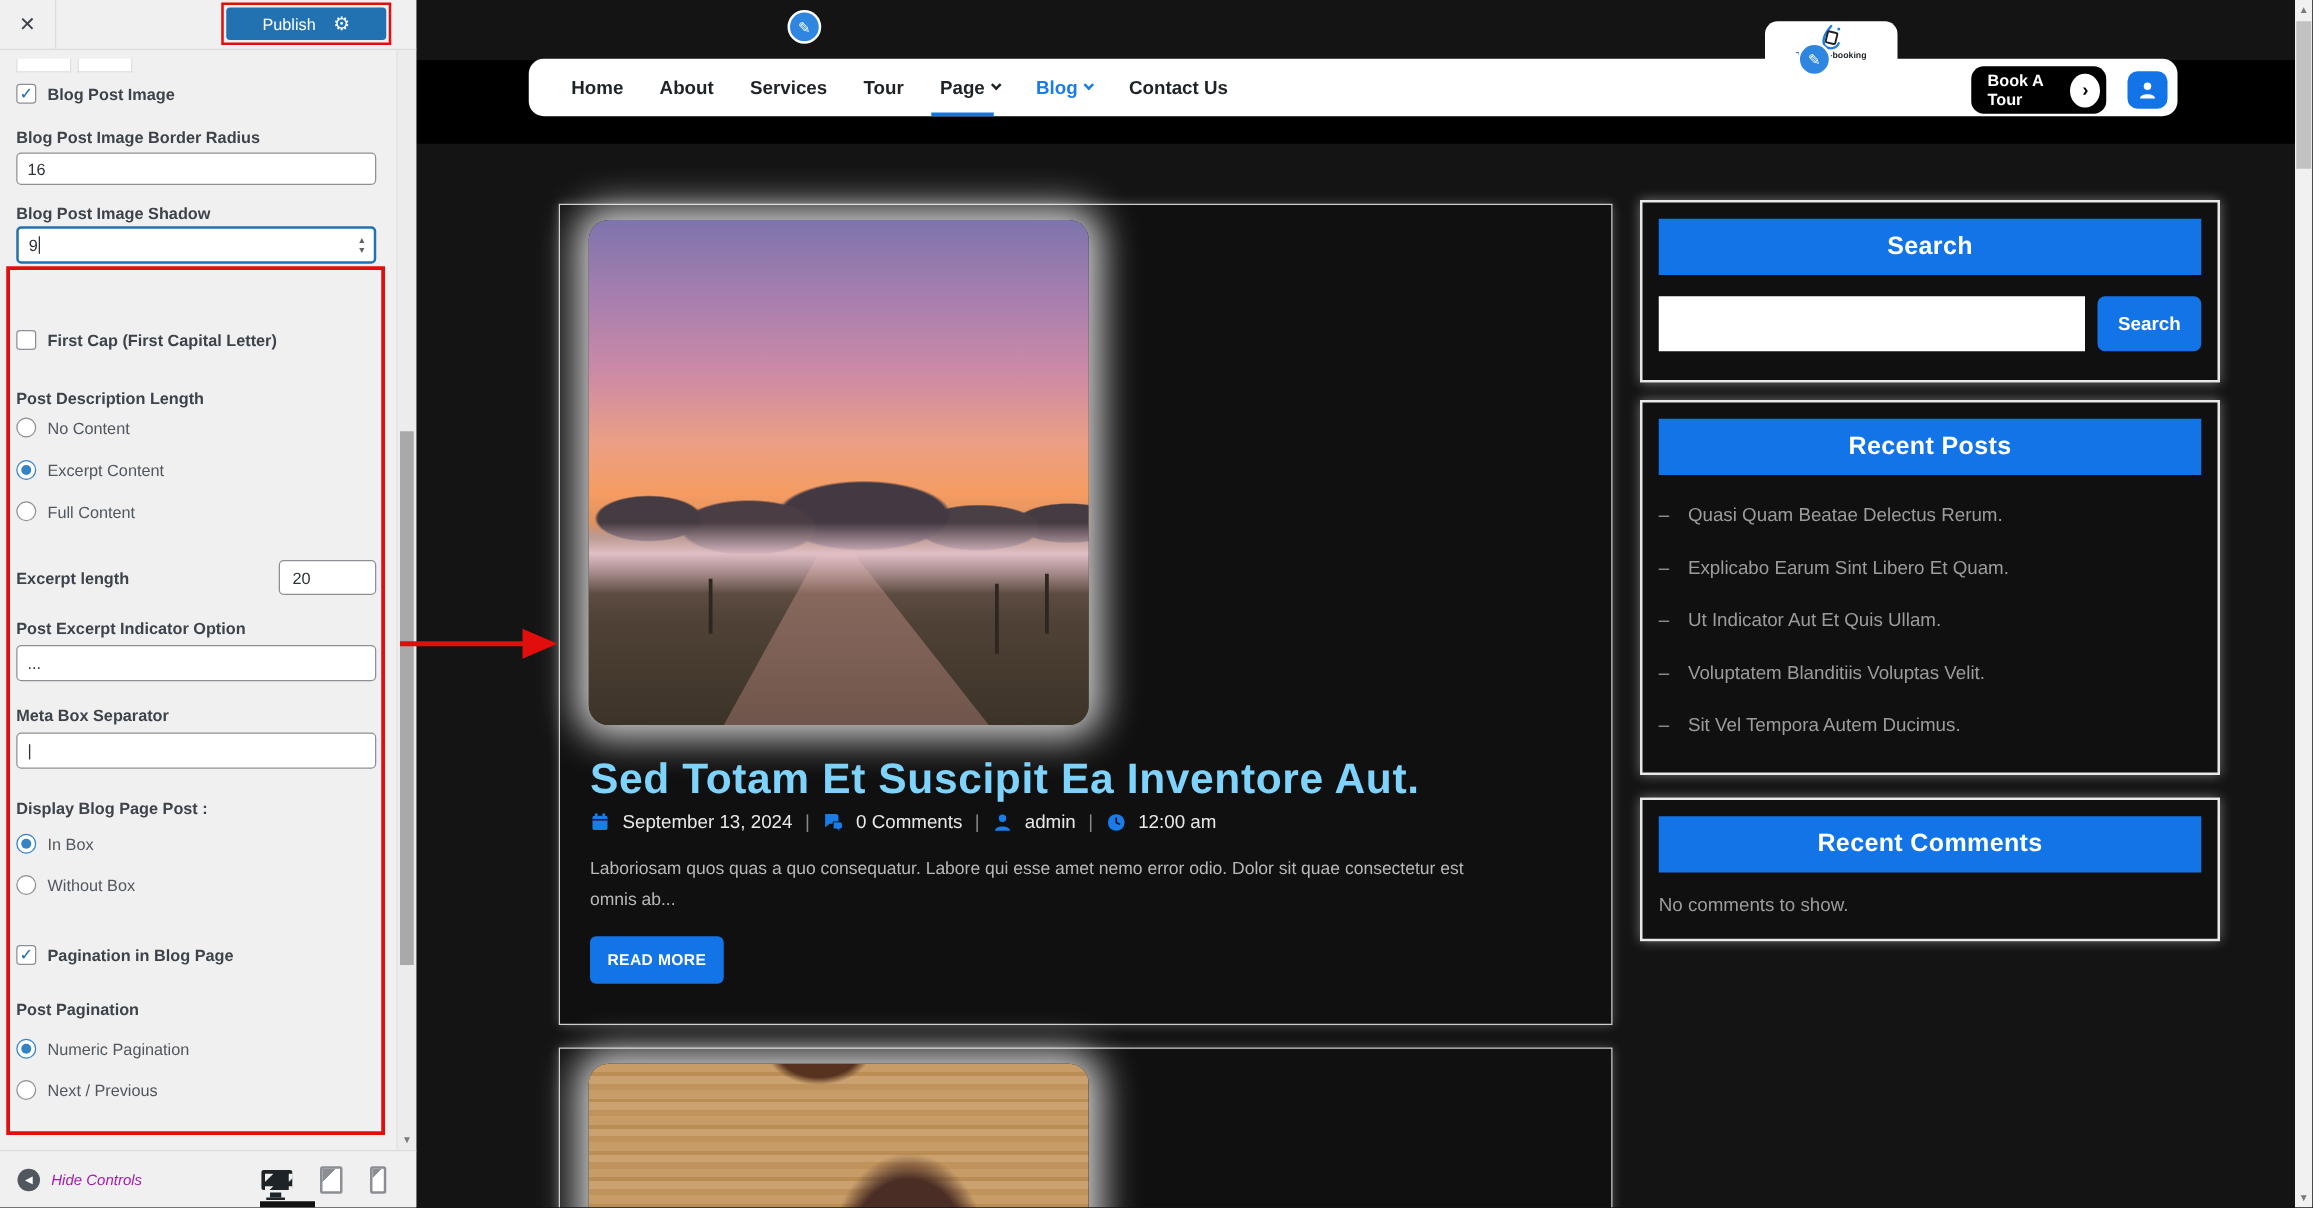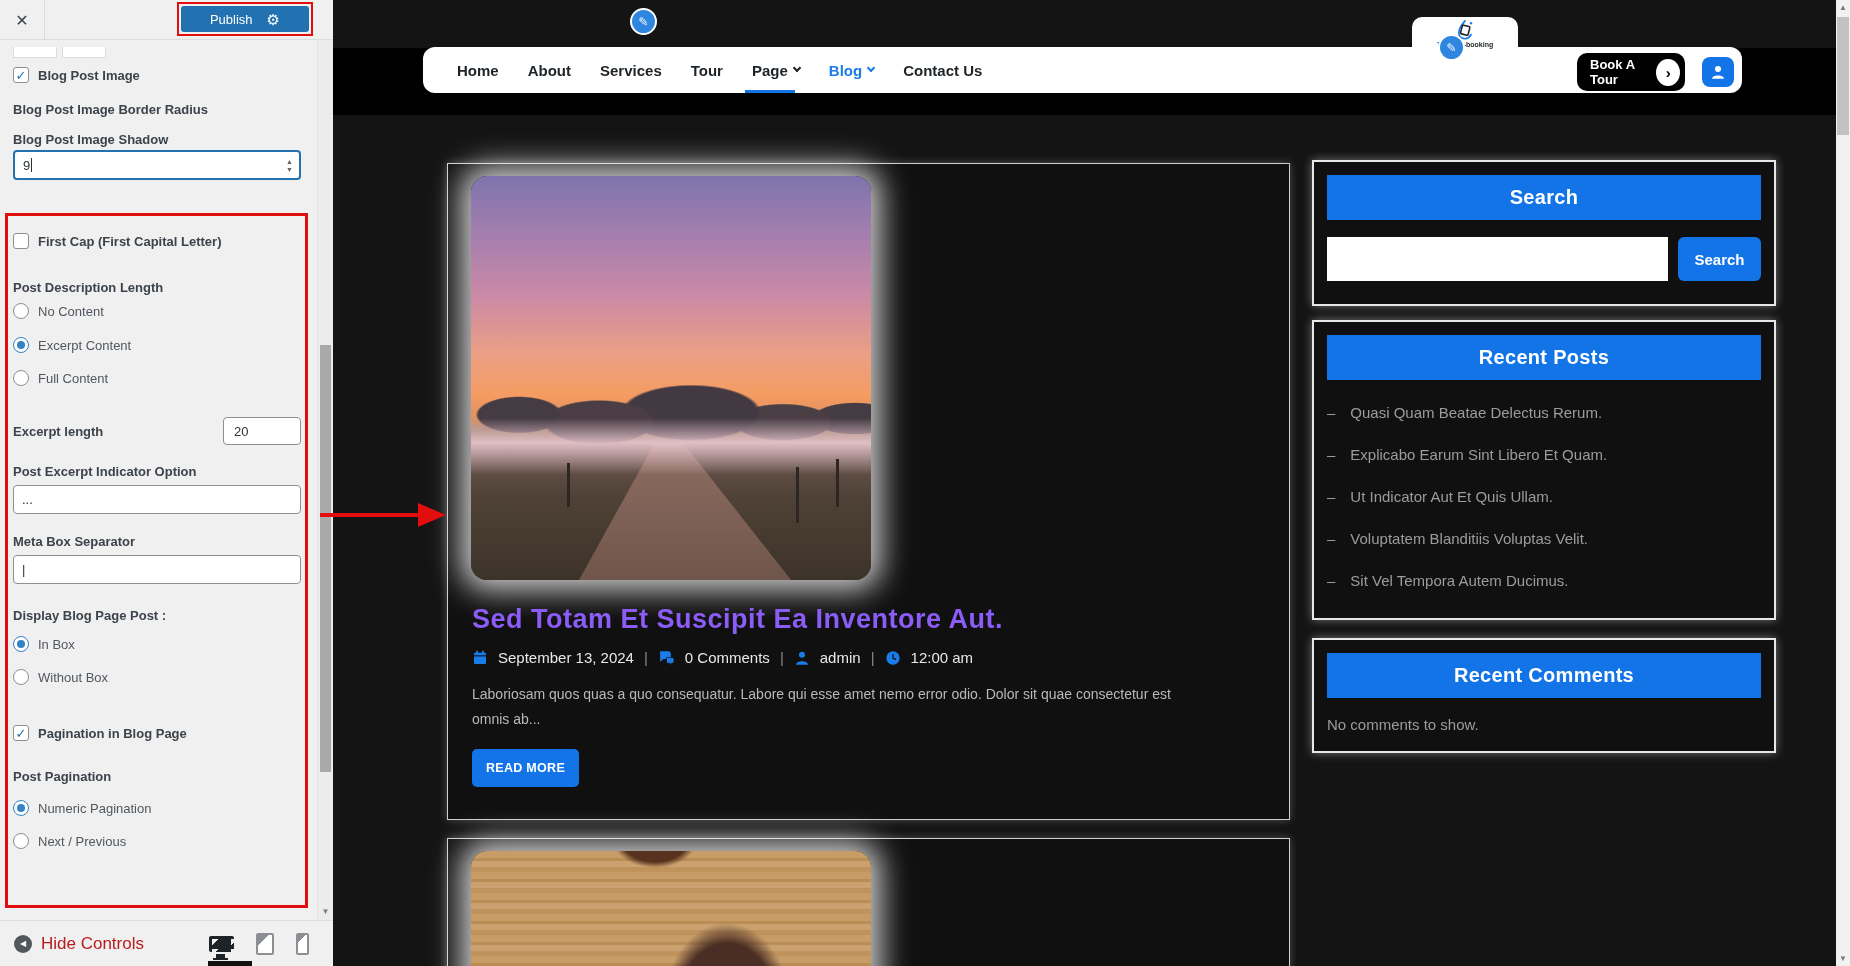--- a/index.html
+++ b/index.html
@@ -60,21 +60,21 @@
   .cust-scroll-thumb { position:absolute; left:2px; top:305px; width:11px; height:427px;
     background:#a9a9a9; }
   .cust-scroll-down { position:absolute; left:0; right:0; bottom:4px; text-align:center;
     color:#7a7a7a; font-size:8px; line-height:8px; }
 
   .cust-footer { position:absolute; left:0; bottom:0; width:333px; height:46px;
     background:#f0f0f1; border-top:1px solid #dcdcde; display:flex; align-items:center;
     padding:0 14px; }
   .collapse-circle { width:18px; height:18px; border-radius:50%; background:#50575e;
     color:#fff; font-size:8px; display:flex; align-items:center; justify-content:center; margin-right:9px; }
-  .hide-controls-label { font-size:17px; color:#b91c1c; }
+  .hide-controls-label { font-size:12px; color:#a21caf;font-style:italic; }
   .device-icons { margin-left:auto; display:flex; align-items:center; gap:22px; padding-right:10px; }
   .icon-desktop { width:25px; height:16px; background:#1d2327; border-radius:2px; position:relative;
     background-image:linear-gradient(135deg,#f0f0f1 22%,transparent 23%); background-origin:content-box;
     padding:3px; }
   .icon-desktop::after { content:""; position:absolute; left:7px; bottom:-6px; width:9px; height:4px; background:#1d2327; }
   .icon-desktop::before { content:""; position:absolute; left:4px; bottom:-8px; width:15px; height:2px; background:#1d2327; }
   .icon-tablet { width:18px; height:22px; border:2px solid #8b8f94; border-radius:2px; background:#fff;
     background-image:linear-gradient(135deg,#8b8f94 32%,transparent 33%); }
   .icon-phone { width:13px; height:22px; border:2px solid #8b8f94; border-radius:2px; background:#fff;
     background-image:linear-gradient(135deg,#8b8f94 28%,transparent 29%); }
@@ -151,21 +151,21 @@
   .img1 .post-a { right:18%; top:72%; height:14%; }
   .img1 .post-b { right:8%; top:70%; height:12%; }
   .img1 .post-c { left:24%; top:71%; height:11%; }
 
   .img2 { height:276px; border-radius:16px;
     background:
       radial-gradient(95px 130px at 64% 58%, #4a2d24 52%, rgba(74,45,36,0) 68%),
       radial-gradient(60px 40px at 46% -4%, #57321f 55%, rgba(87,50,31,0) 70%),
       repeating-linear-gradient(180deg,#c79c67 0 7px,#ba8d55 7px 10px,#cba26f 10px 16px,#c0925c 16px 21px); }
 
-  .post-title { position:absolute; left:24px; top:440px; color:#8b5cf6; font-size:27px; font-weight:bold;
+  .post-title { position:absolute; left:24px; top:440px; color:#7dd3fc; font-size:34px; font-weight:bold;
     letter-spacing:.5px; }
   .post-meta { position:absolute; left:24px; top:485px; display:flex; align-items:center; gap:10px;
     font-size:15px; color:#e8e8e8; }
   .post-meta .sep { color:#8a8a8a; }
   .post-meta svg { display:block; }
   .post-excerpt { position:absolute; left:24px; top:518px; width:700px; color:#b9b9b9; font-size:14px;
     line-height:25px; }
   .read-more-btn { position:absolute; left:24px; top:585px; width:107px; height:38px; background:#1374e8;
     border-radius:5px; color:#fff; font-size:12.5px; font-weight:bold; letter-spacing:.3px;
     display:flex; align-items:center; justify-content:center; cursor:pointer; }
@@ -212,20 +212,23 @@
       <div></div>
       <div></div>
     </div>
 
     <div class="check-row" style="margin-top:8px;">
       <span class="checkbox">✓</span>
       <span class="ctrl-label">Blog Post Image</span>
     </div>
 
     <div class="ctrl-label" style="margin-top:18px;">Blog Post Image Border Radius</div>
+    <div class="ctrl-input" style="margin-top:5px;">
+      <span>16</span>
+    </div>
 
     <div class="ctrl-label" style="margin-top:15px;">Blog Post Image Shadow</div>
     <div class="ctrl-input focused" style="margin-top:3px;">
       <span>9</span>
         <span class="caret"></span>
       <span class="spinner">
           <span>▲</span>
           <span>▼</span>
         </span>
     </div>

